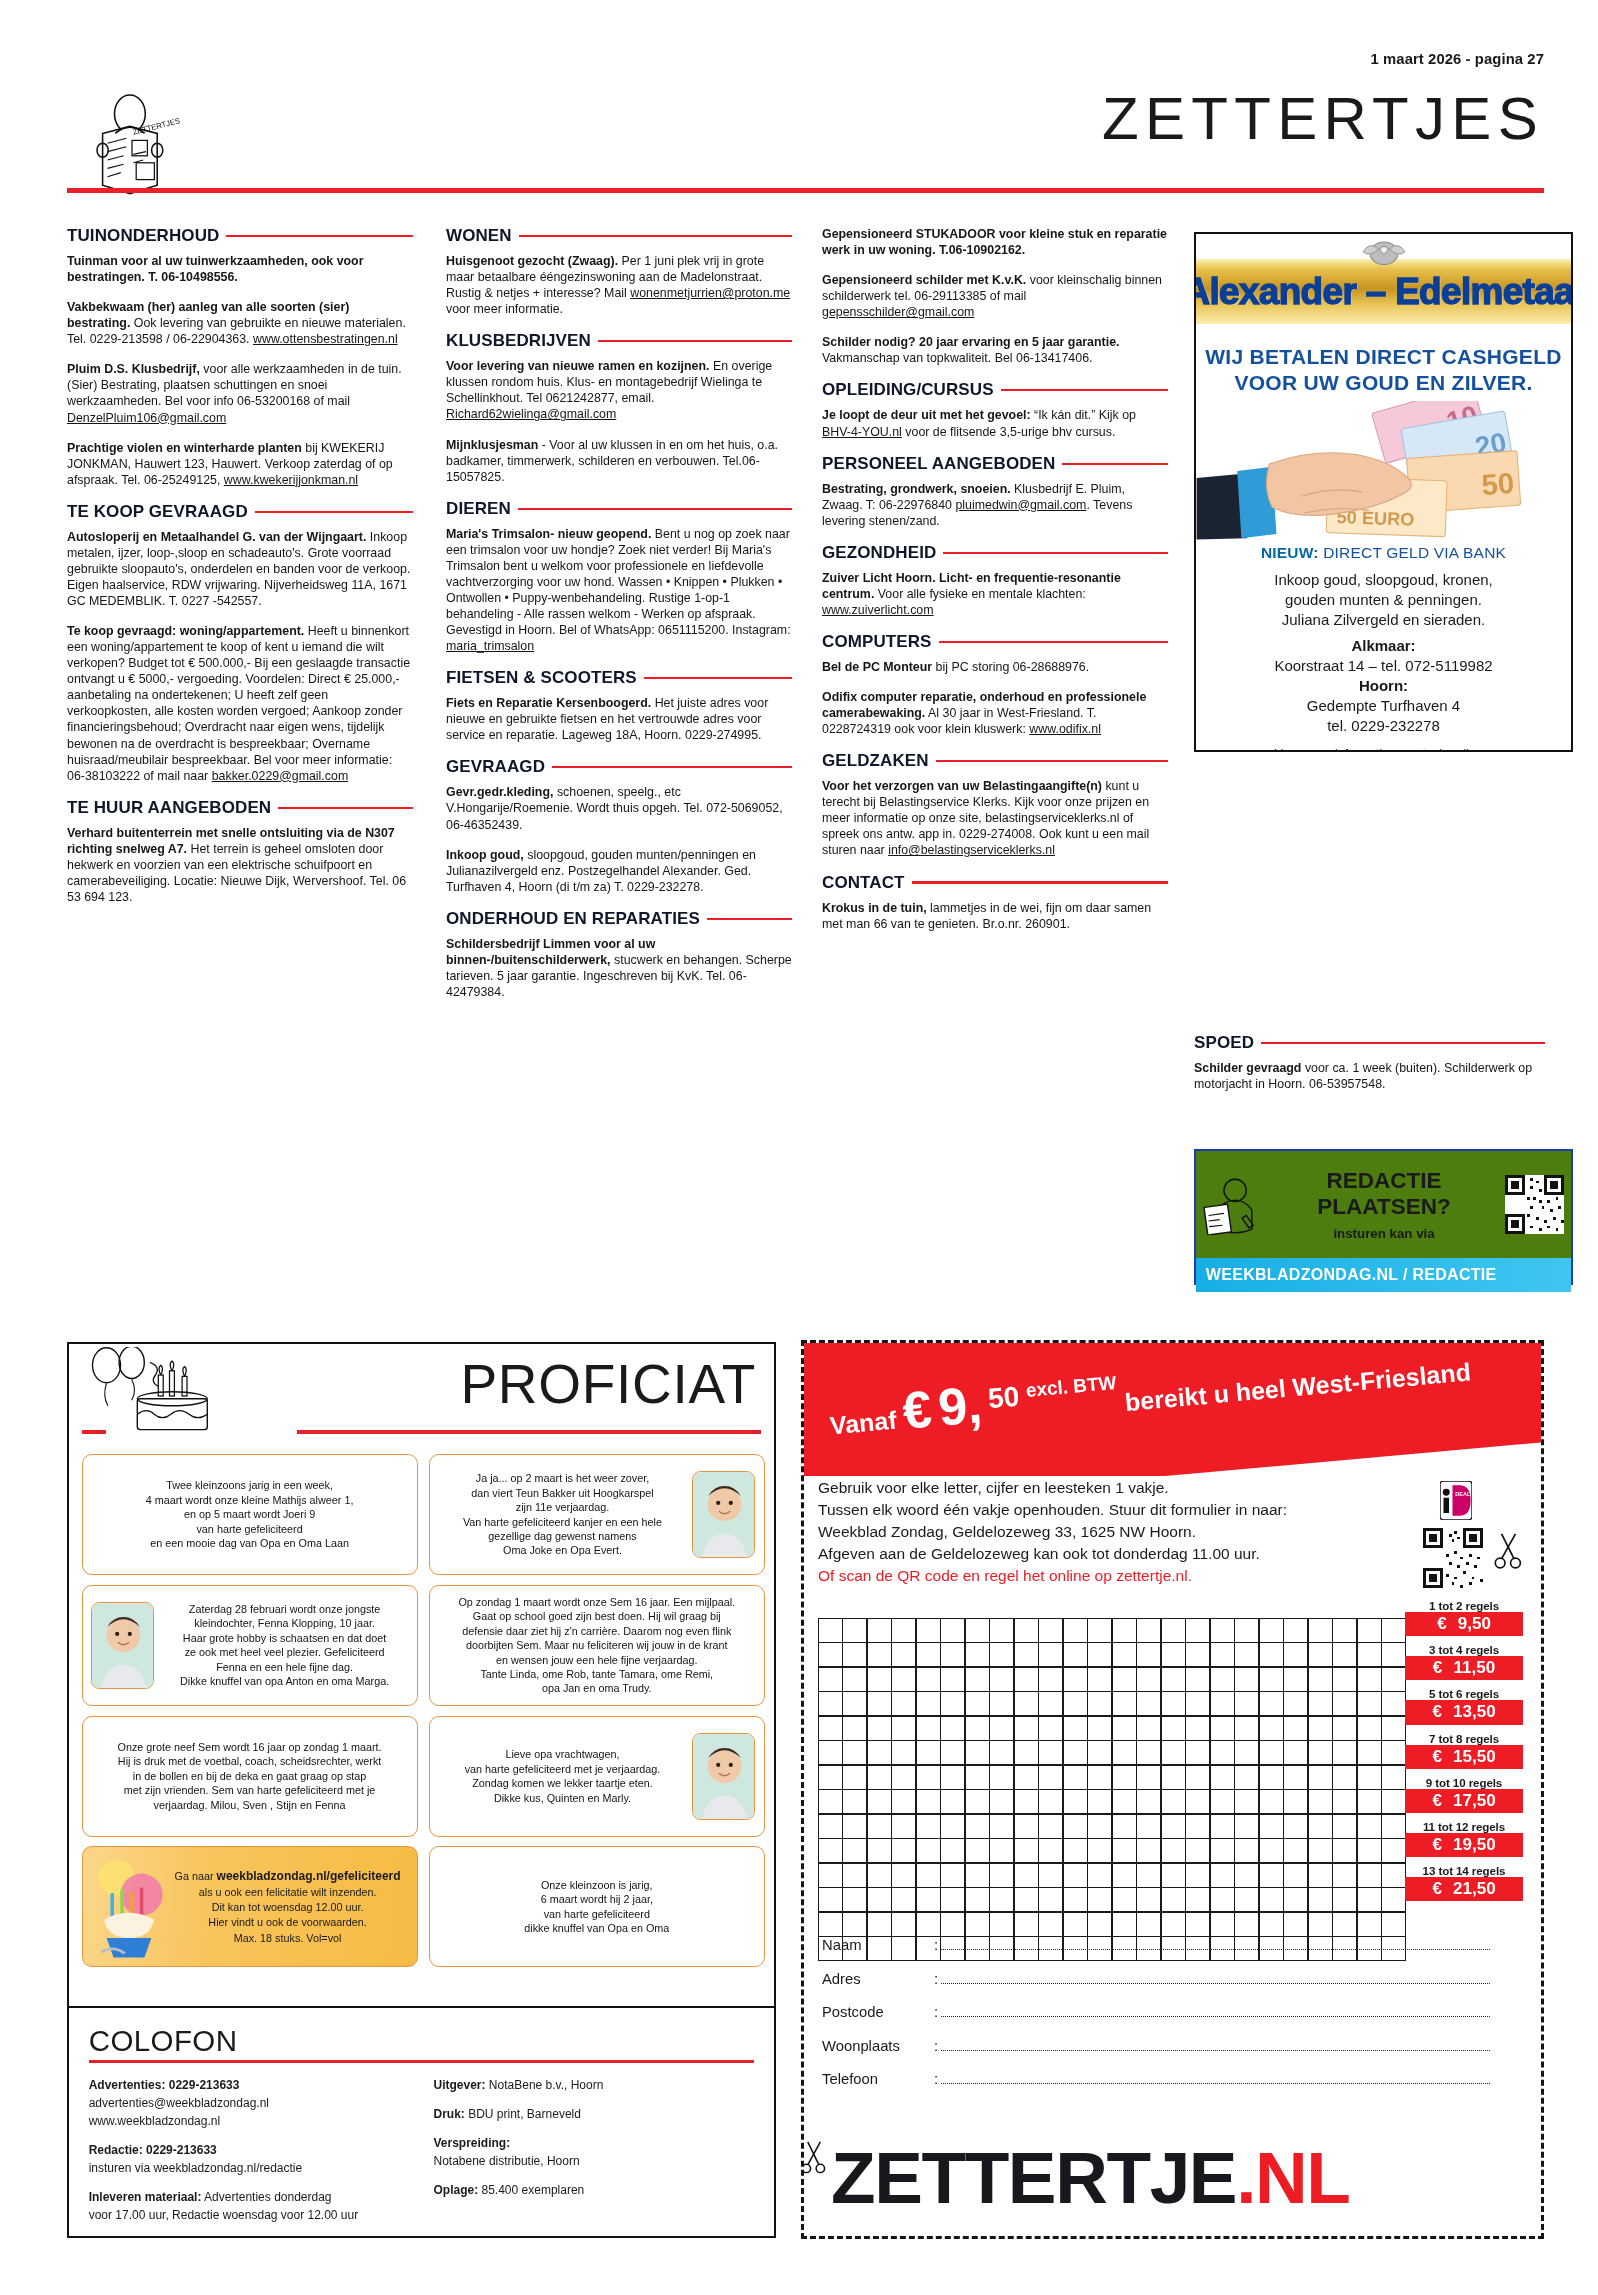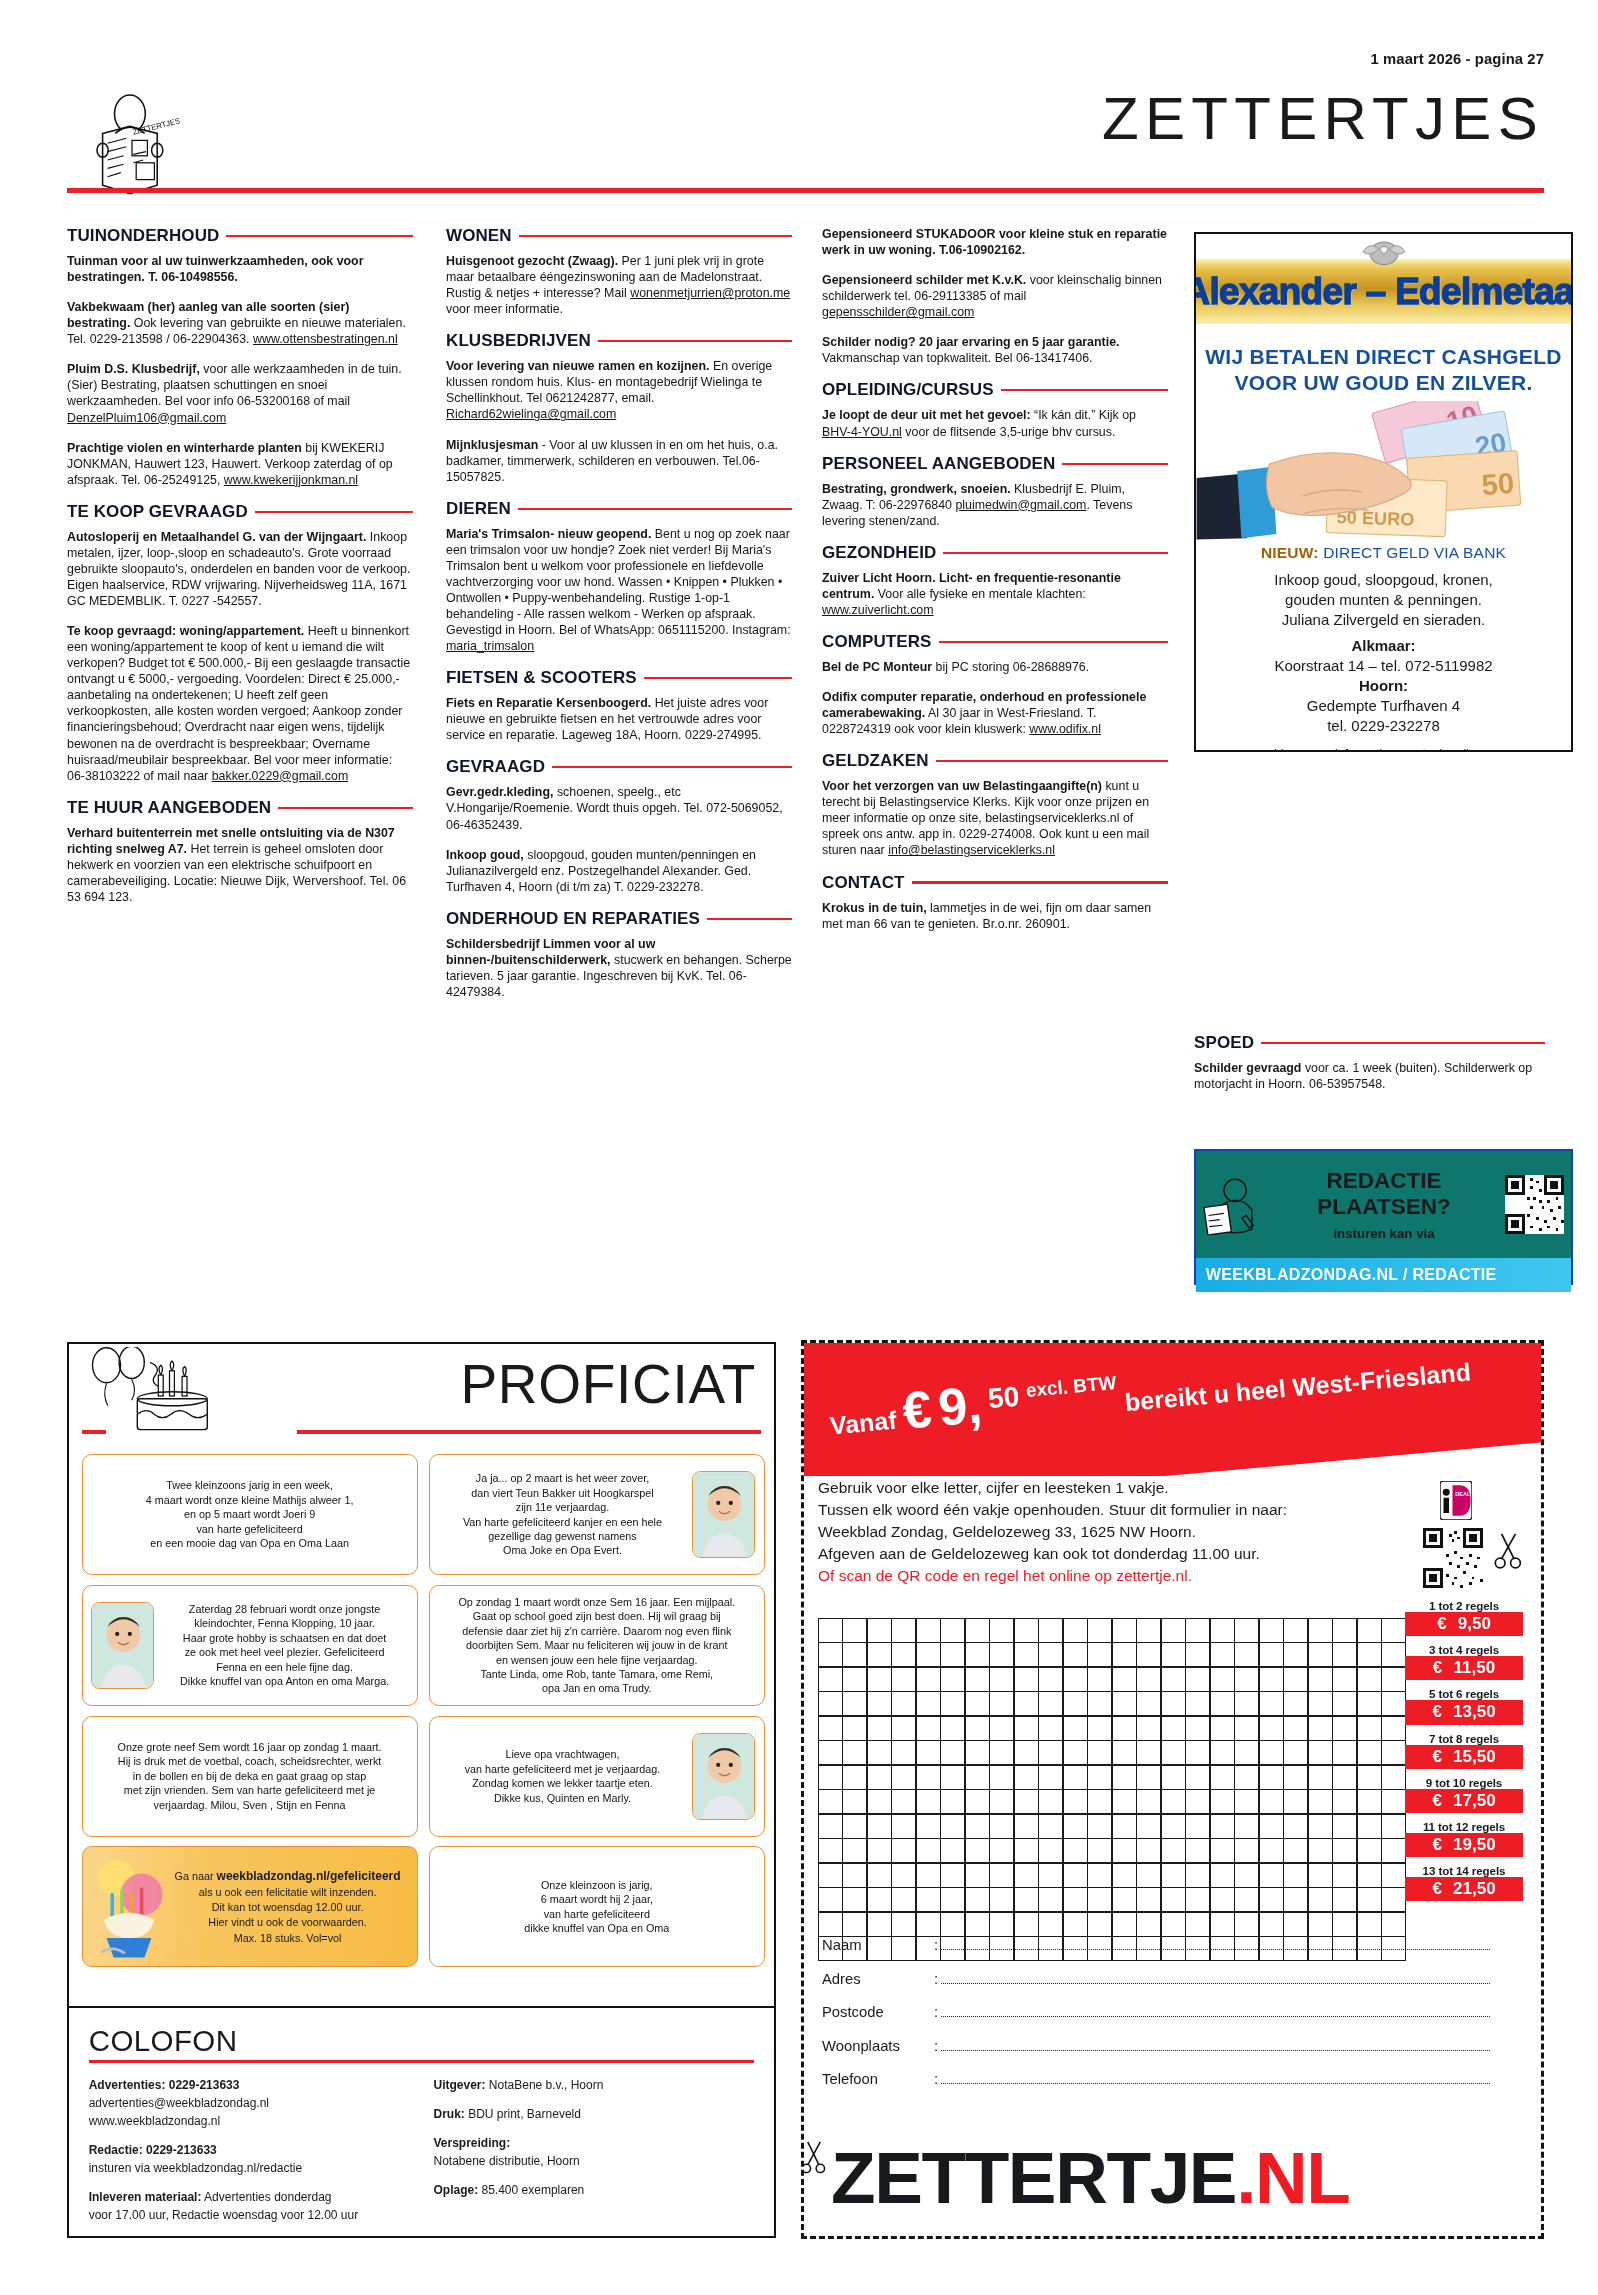--- a/index.html
+++ b/index.html
@@ -42,28 +42,28 @@
   .goldad { position:absolute; left:1194px; top:232px; width:379px; height:520px;
             border:2.1px solid #111; background:#fff; overflow:hidden; }
   .gold-bar { height:65px; background:linear-gradient(180deg,#fdf3b0 0%, #e8c04b 16%, #c79521 46%, #e9c457 70%, #fbefae 100%);
               position:relative; margin-top:25px; display:flex; align-items:center; justify-content:center; }
   .gold-bar .logotext { font-size:37px; font-weight:700; color:#0b3f96; letter-spacing:-0.7px;
       -webkit-text-stroke:1.4px #0b3f96; text-shadow:1.4px 1.4px 0 rgba(255,255,255,.35); white-space:nowrap; }
   .crest { position:absolute; left:50%; top:-24px; transform:translateX(-50%); width:59px; height:31px; }
   .gold-head { text-align:center; color:#14509e; font-weight:700; font-size:21px; line-height:1.26; margin-top:19.7px; letter-spacing:0.3px;}
   .hand-wrap { position:relative; height:140px; margin-top:4.2px; }
   .nieuw { text-align:center; margin-top:2.8px; font-size:15.5px; letter-spacing:0.2px; }
-  .nieuw .rd { color:#a16207; font-weight:700; }
+  .nieuw .rd { color:#0369a1; font-weight:700; }
   .nieuw .bl { color:#14509e; }
   .gold-body { text-align:center; font-size:15px; line-height:1.32; margin-top:8.4px; color:#1a1a1a;}
   .gold-body .bld { font-weight:700; }
   .gold-foot { text-align:center; font-size:12.3px; margin-top:11.2px; }
 
   
-  .redactie { position:absolute; left:1194px; top:1149px; width:379px; height:136px; border:2.1px solid #1a3fb0; background:#0f766e; }
+  .redactie { position:absolute; left:1194px; top:1149px; width:379px; height:136px; border:2.1px solid #1a3fb0; background:#4d7c0f; }
   .red-top { display:flex; height:107px; align-items:center; padding:0 7px; }
   .red-txt { flex:1; text-align:center; }
   .red-txt .t1 { font-size:22.5px; font-weight:700; line-height:1.18; }
   .red-txt .t2 { font-size:13.3px; margin-top:5.6px;font-weight:bold; }
   .red-strip { height:34px; background:linear-gradient(90deg,#17aee5,#3fc6f0); color:#fff;
                font-weight:700; font-size:16px; display:flex; align-items:center; padding-left:9.8px; letter-spacing:0.3px;}
   .qr { width:59px; height:59px; }
   .red-ico { width:60px; height:60px; }
 
   

